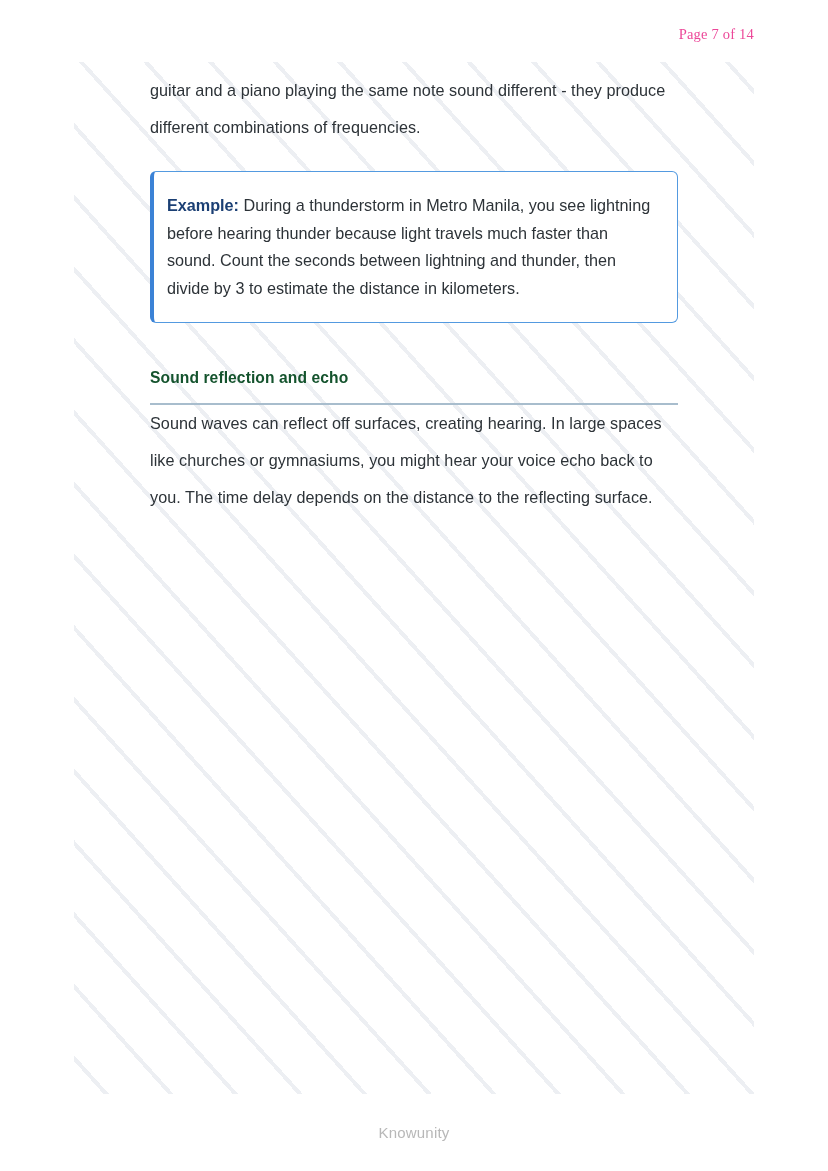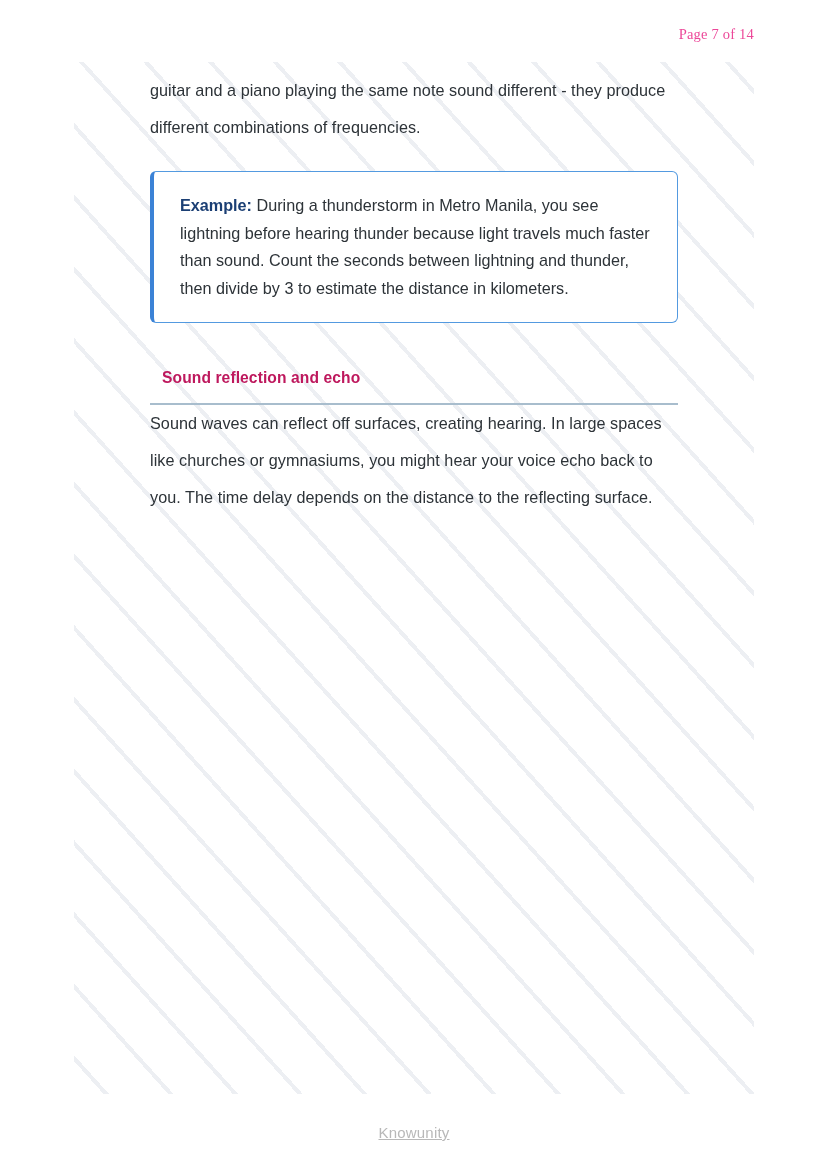--- a/index.html
+++ b/index.html
@@ -78,41 +78,41 @@
     margin-bottom: 0;
   }
 
   
   .example-box {
     margin: 25px 0 0 0;
     border: 1px solid #539ae0;
     border-left: 4px solid #3b82d6;
     border-radius: 6px;
     background: #ffffff;
-    padding: 20px 22px 20px 26px;
+    padding: 20px 22px 20px 13px;
     box-sizing: border-box;
     width: 528px;
   }
   .example-box p {
     margin: 0;
     font-size: 16.2px;
     line-height: 27.5px;
     color: #2d3338;
   }
   .example-label {
     font-weight: bold;
     color: #1b3f74;
   }
 
   
   .section-heading {
-    margin: 44px 0 0 12px;
+    margin: 44px 0 0 0;
     font-size: 15.6px;
     font-weight: bold;
-    color: #be185d;
+    color: #14532d;
     letter-spacing: 0.1px;
     line-height: 22px;
   }
   .heading-rule {
     margin-top: 14px;
     width: 528px;
     height: 1.6px;
     background: #a8bdcd;
     border: 0;
   }
@@ -125,21 +125,20 @@
   .page-footer {
     position: absolute;
     left: 0;
     right: 0;
     top: 1124px;
     text-align: center;
     font-size: 15px;
     color: #b8b8b8;
     letter-spacing: 0.2px;
     z-index: 3;
-    text-decoration: underline;
   }
 </style>
 </head>
 <body>
 
 <div class="page">
 
   <div class="watermark"></div>
 
   <div class="page-header">Page 7 of 14</div>

